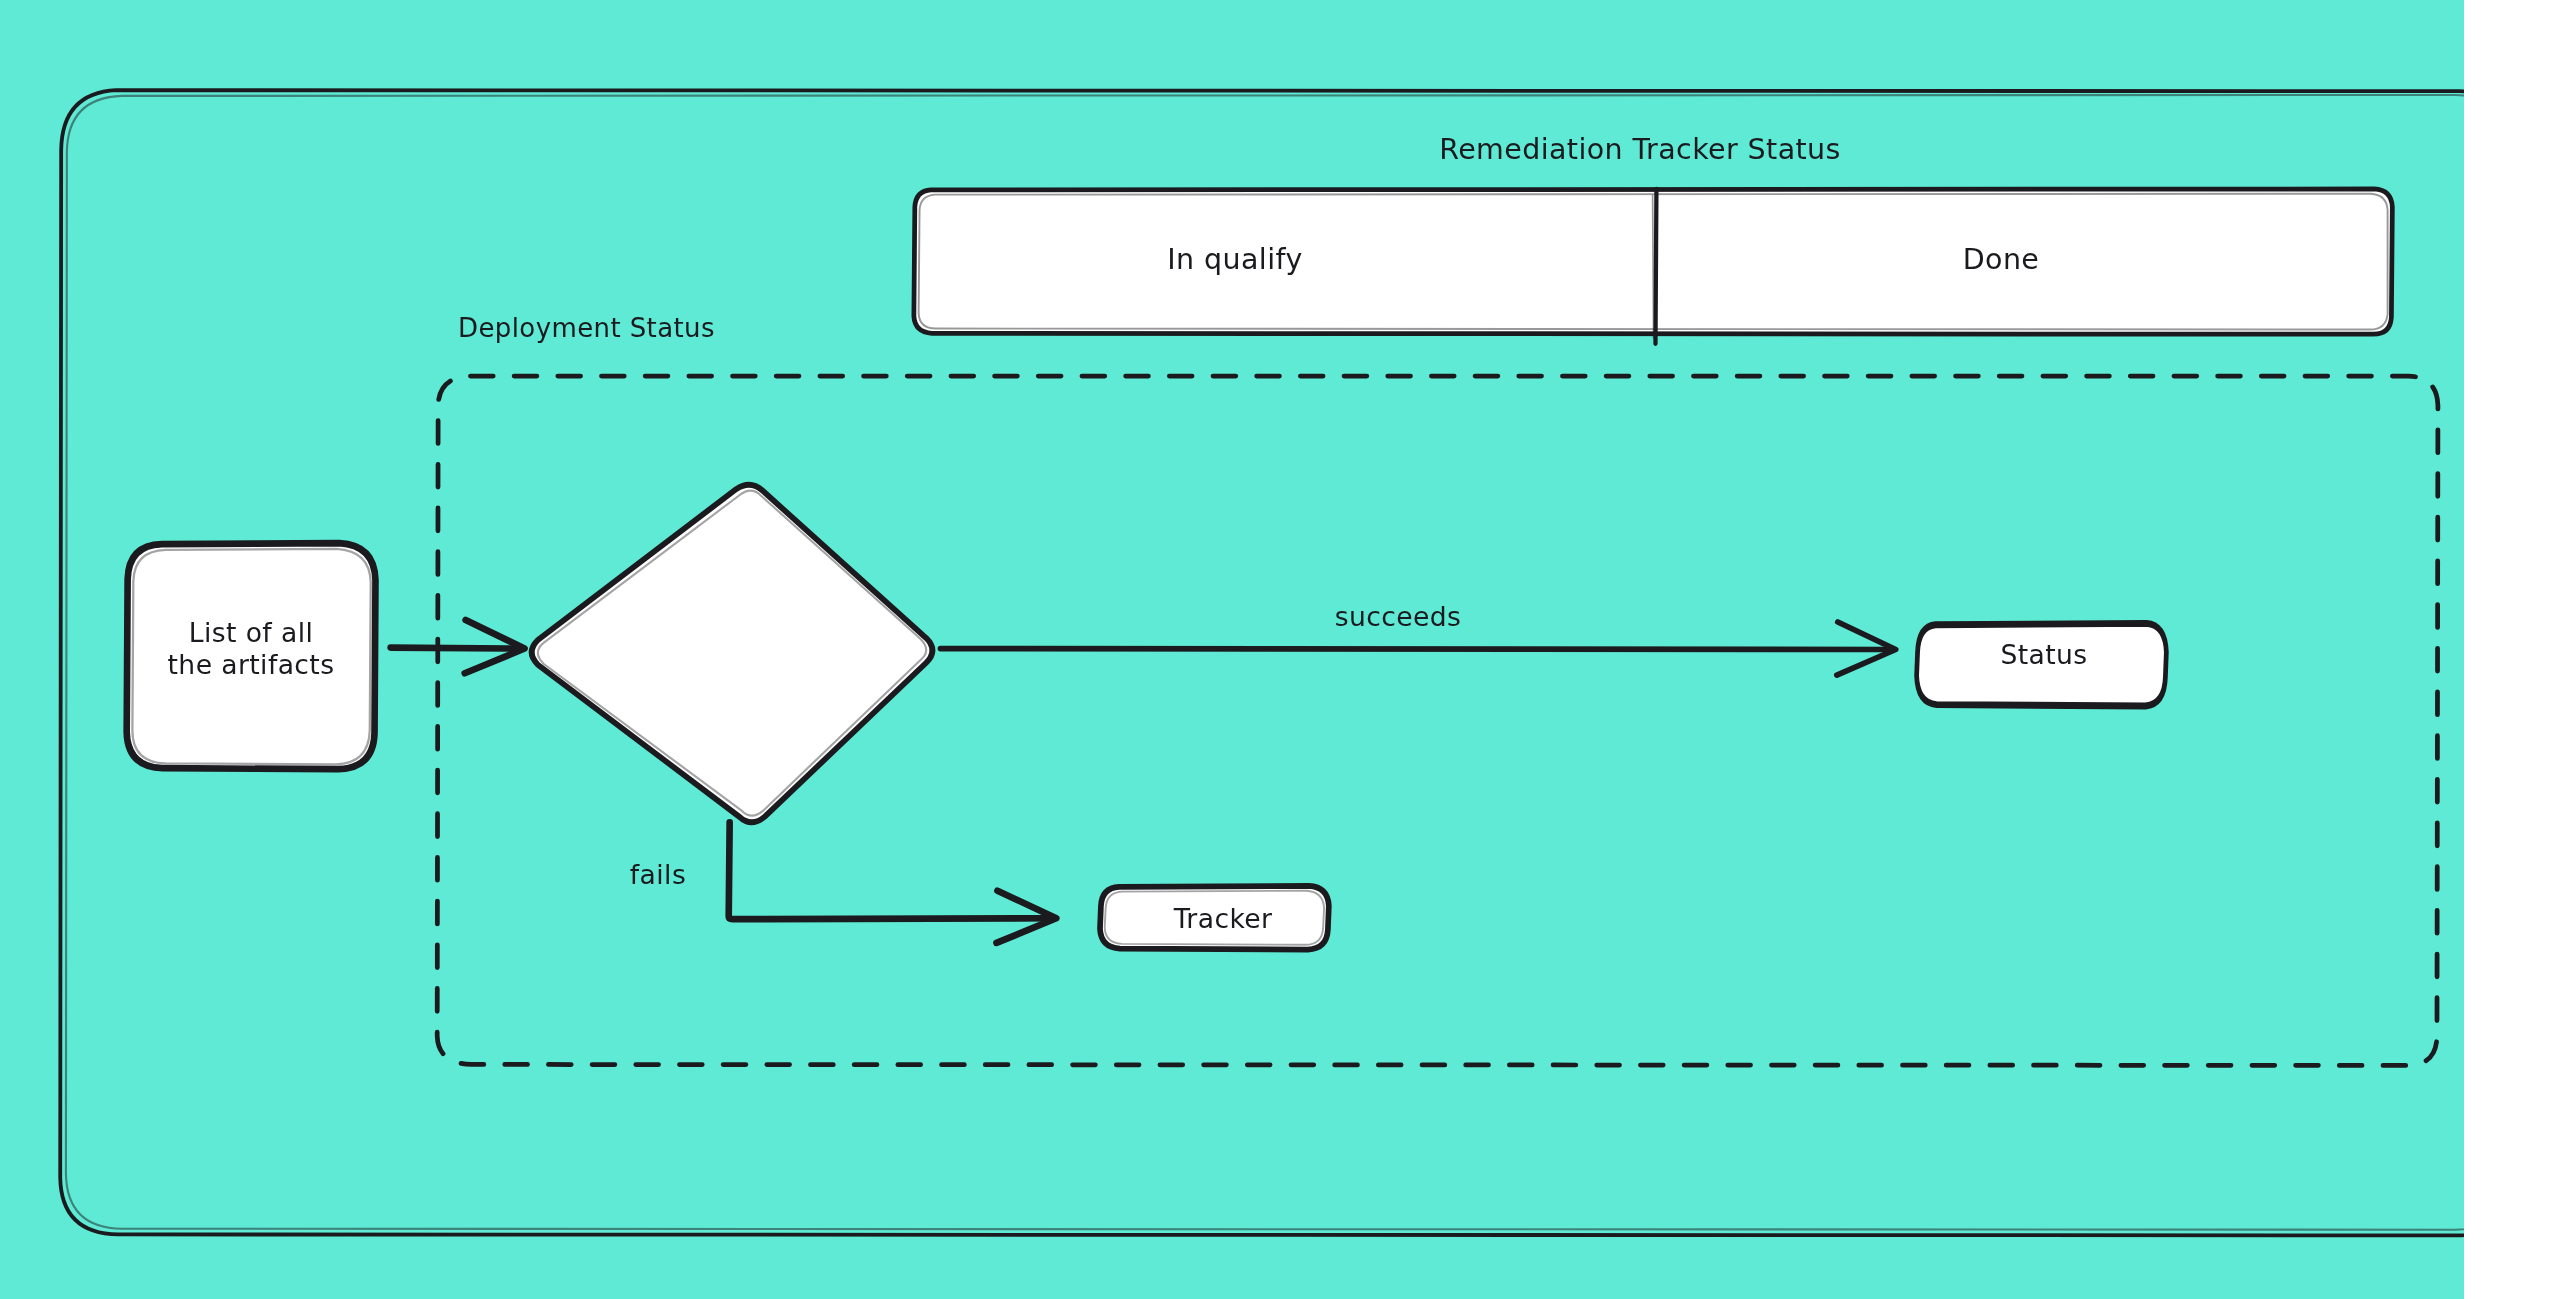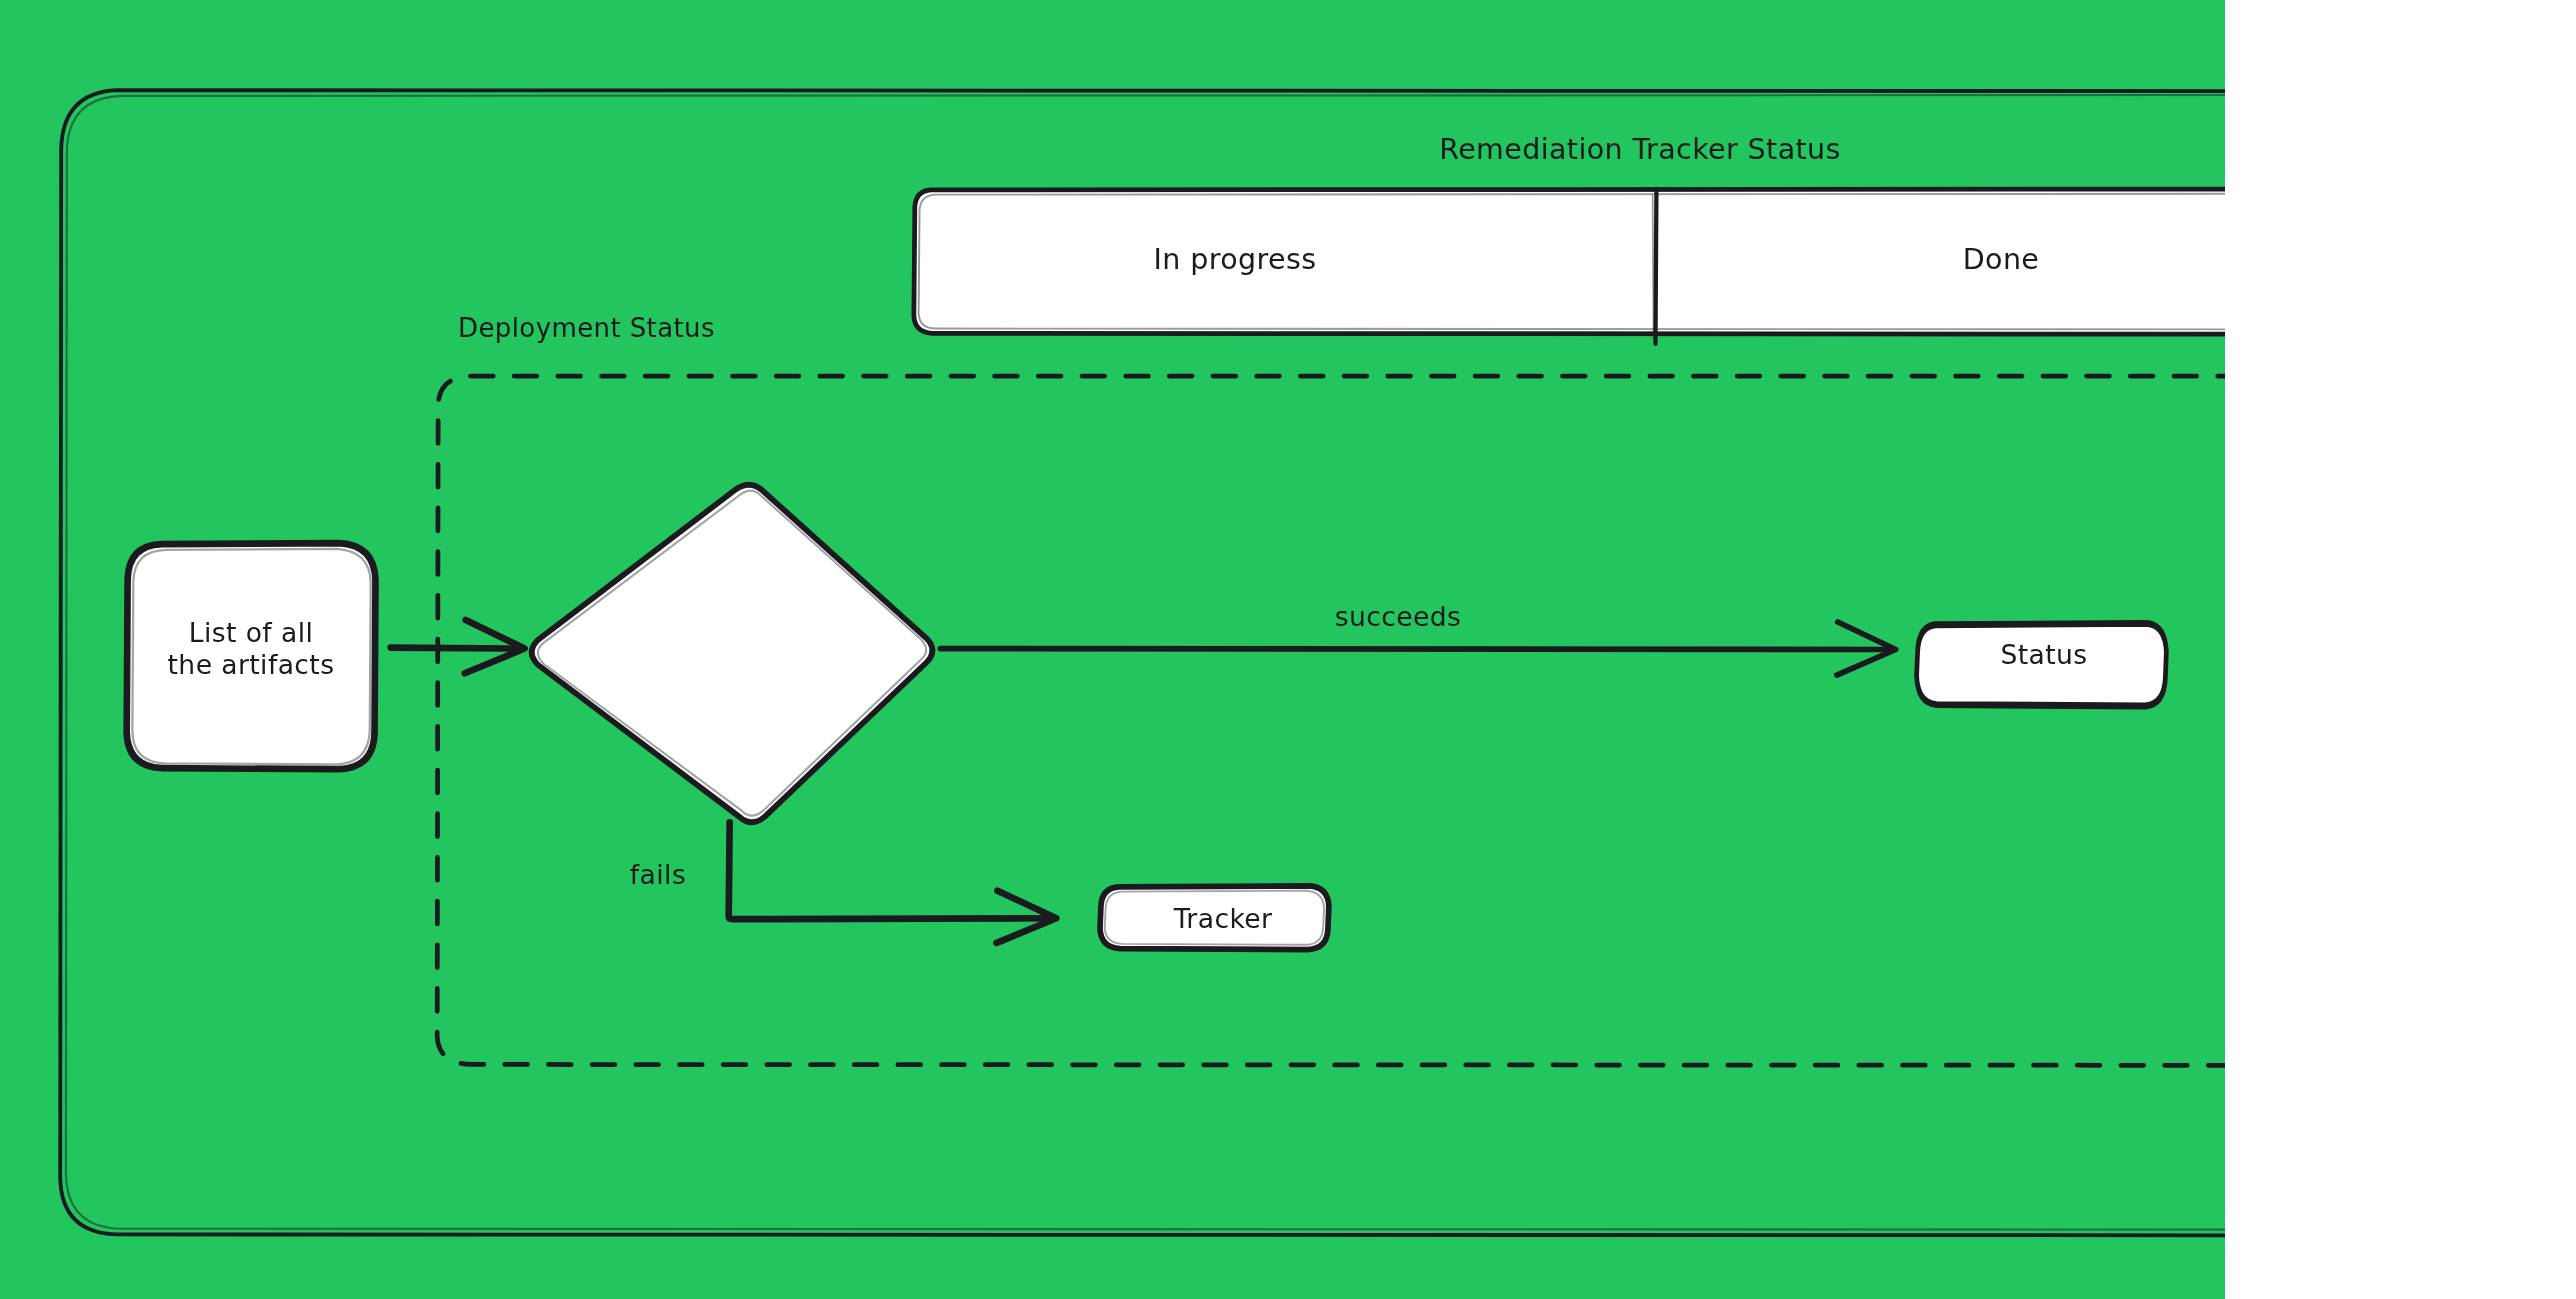--- a/index.html
+++ b/index.html
@@ -2,23 +2,23 @@
 <html style="font-size:15px"><head>
 <meta charset="utf-8">
 <style>
   html, body {
     margin: 0;
     padding: 0;
     background: #ffffff;
   }
   #canvas {
     position: relative;
-    width: 2225px;
+    width: 2464px;
     height: 1299px;
-    background: #22c55e;
+    background: #5eead4;
     overflow: hidden;
     font-family: "DejaVu Sans", sans-serif;
   }
   svg.layer {
     position: absolute;
     top: 0;
     left: 0;
     width: 2576px;
     height: 1299px;
   }
@@ -107,21 +107,21 @@
     </g>
 
     <g>
       <path d="M 1178,934 L 1378,933 Q 1398,934 1399,954 L 1398,979 Q 1397,999 1377,1000 L 1179,999 Q 1159,998 1158,978 L 1159,954 Q 1160,935 1178,934 Z" fill="#ffffff" stroke="#1b1b1f" stroke-width="6" stroke-linecap="round" stroke-linejoin="round"></path>
       <path d="M 1181,939 L 1375,938 Q 1393,939 1394,956 L 1393,977 Q 1392,995 1374,995 L 1181,994 Q 1163,993 1163,976 L 1164,956 Q 1165,940 1181,939" fill="none" stroke="#1b1b1f" stroke-width="2" stroke-linecap="round" stroke-linejoin="round" opacity="0.4"></path>
     </g>
   </svg>
 
   <div class="lbl center" id="title-remediation" style="left:1640px; top:150px;">Remediation Tracker Status</div>
 
-  <div class="lbl center cell-label" style="left:1235px; top:260px;">In progress</div>
+  <div class="lbl center cell-label" style="left:1235px; top:260px;">In qualify</div>
 
   <div class="lbl center cell-label" style="left:2001px; top:260px;">Done</div>
 
   <div class="lbl" id="label-deployment-status" style="left:458px; top:313px;">Deployment Status</div>
 
   <div class="lbl center node-label" style="left:251px; top:649px;">List of all
 the artifacts</div>
 
 
   <div class="lbl center node-label" style="left:2044px; top:655px;">Status</div>

